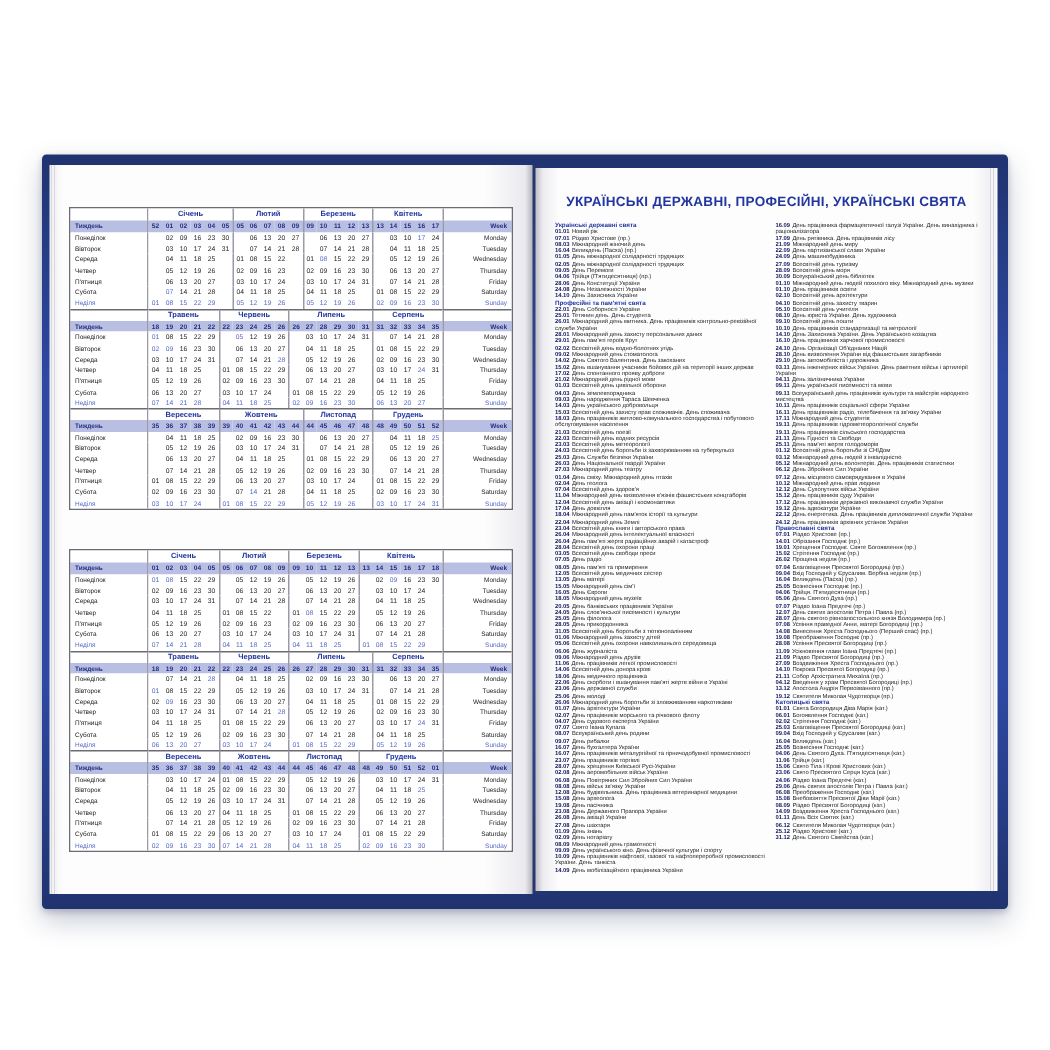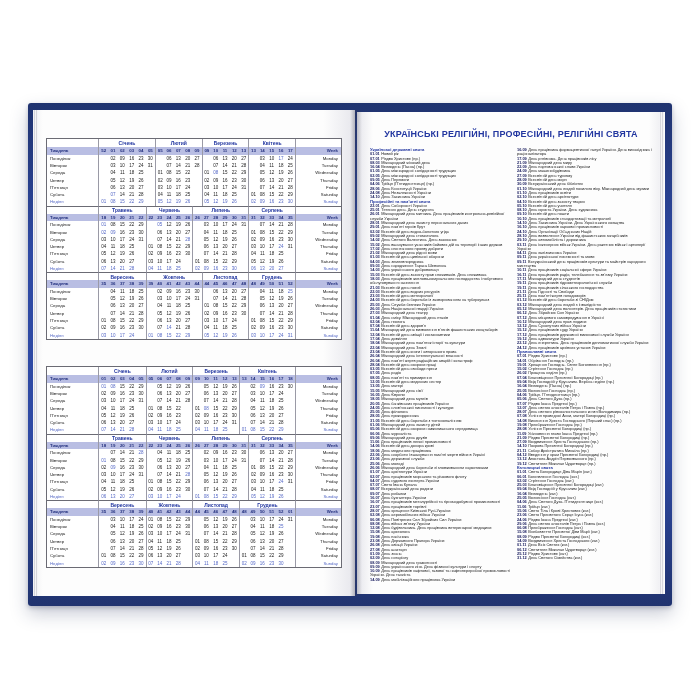--- a/index.html
+++ b/index.html
@@ -1213,21 +1213,21 @@
         <div class="c-day mb hol">02</div>
         <div class="c-day hol">09</div>
         <div class="c-day hol">16</div>
         <div class="c-day hol">23</div>
         <div class="c-day hol">30</div>
         <div class="c-day"></div>
         <div class="c-day c-labr rb sun">Sunday</div>
       </div>
   </div>
   <div class="page page-right">
-    <div class="hol-title">УКРАЇНСЬКІ РЕЛІГІЙНІ, ПРОФЕСІЙНІ, РЕЛІГІЙНІ СВЯТА</div>
+    <div class="hol-title">УКРАЇНСЬКІ ДЕРЖАВНІ, ПРОФЕСІЙНІ, УКРАЇНСЬКІ СВЯТА</div>
     <div class="hol-col hol-col-1" id="holcol0">
         <div class="h-head">Українські державні свята</div>
         <div class="h-entry"><span class="d">01.01</span><span>Новий рік</span></div>
         <div class="h-entry"><span class="d">07.01</span><span>Різдво Христове (пр.)</span></div>
         <div class="h-entry"><span class="d">08.03</span><span>Міжнародний жіночий день</span></div>
         <div class="h-entry"><span class="d">16.04</span><span>Великдень (Пасха) (пр.)</span></div>
         <div class="h-entry"><span class="d">01.05</span><span>День міжнародної солідарності трудящих</span></div>
         <div class="h-entry"><span class="d">02.05</span><span>День міжнародної солідарності трудящих</span></div>
         <div class="h-entry"><span class="d">09.05</span><span>День Перемоги</span></div>
         <div class="h-entry"><span class="d">04.06</span><span>Трійця (П'ятидесятниця) (пр.)</span></div>

